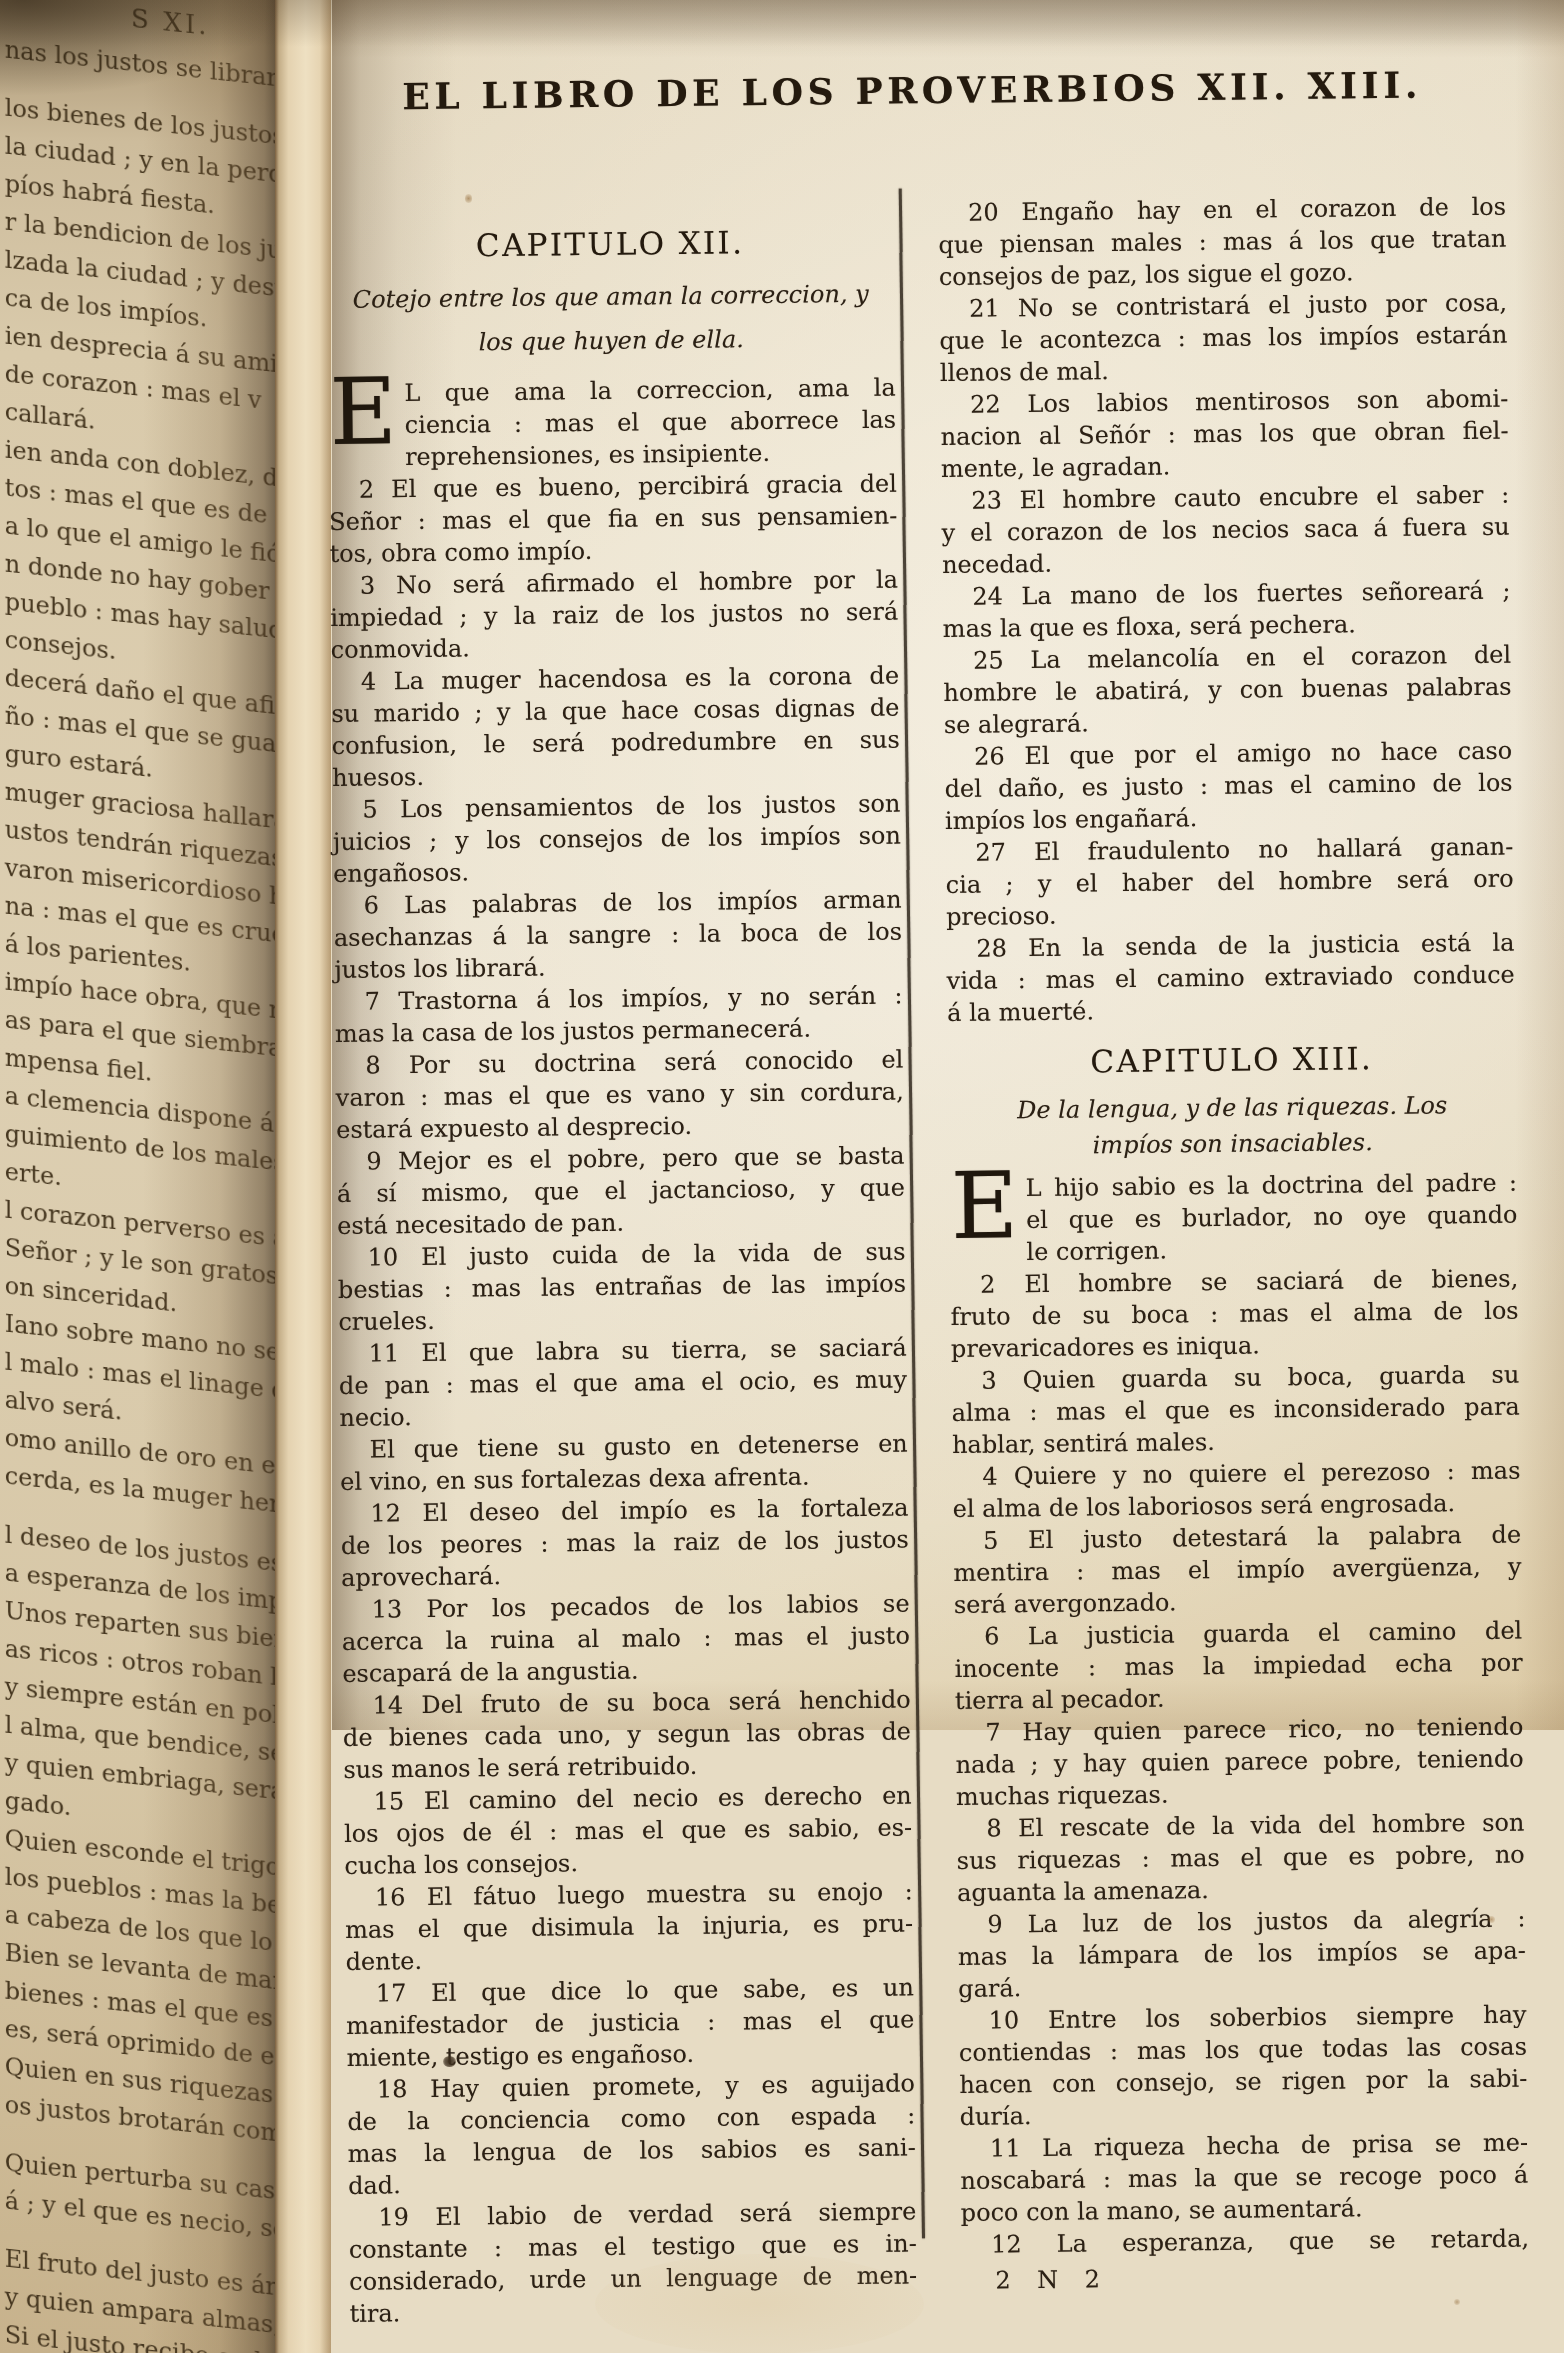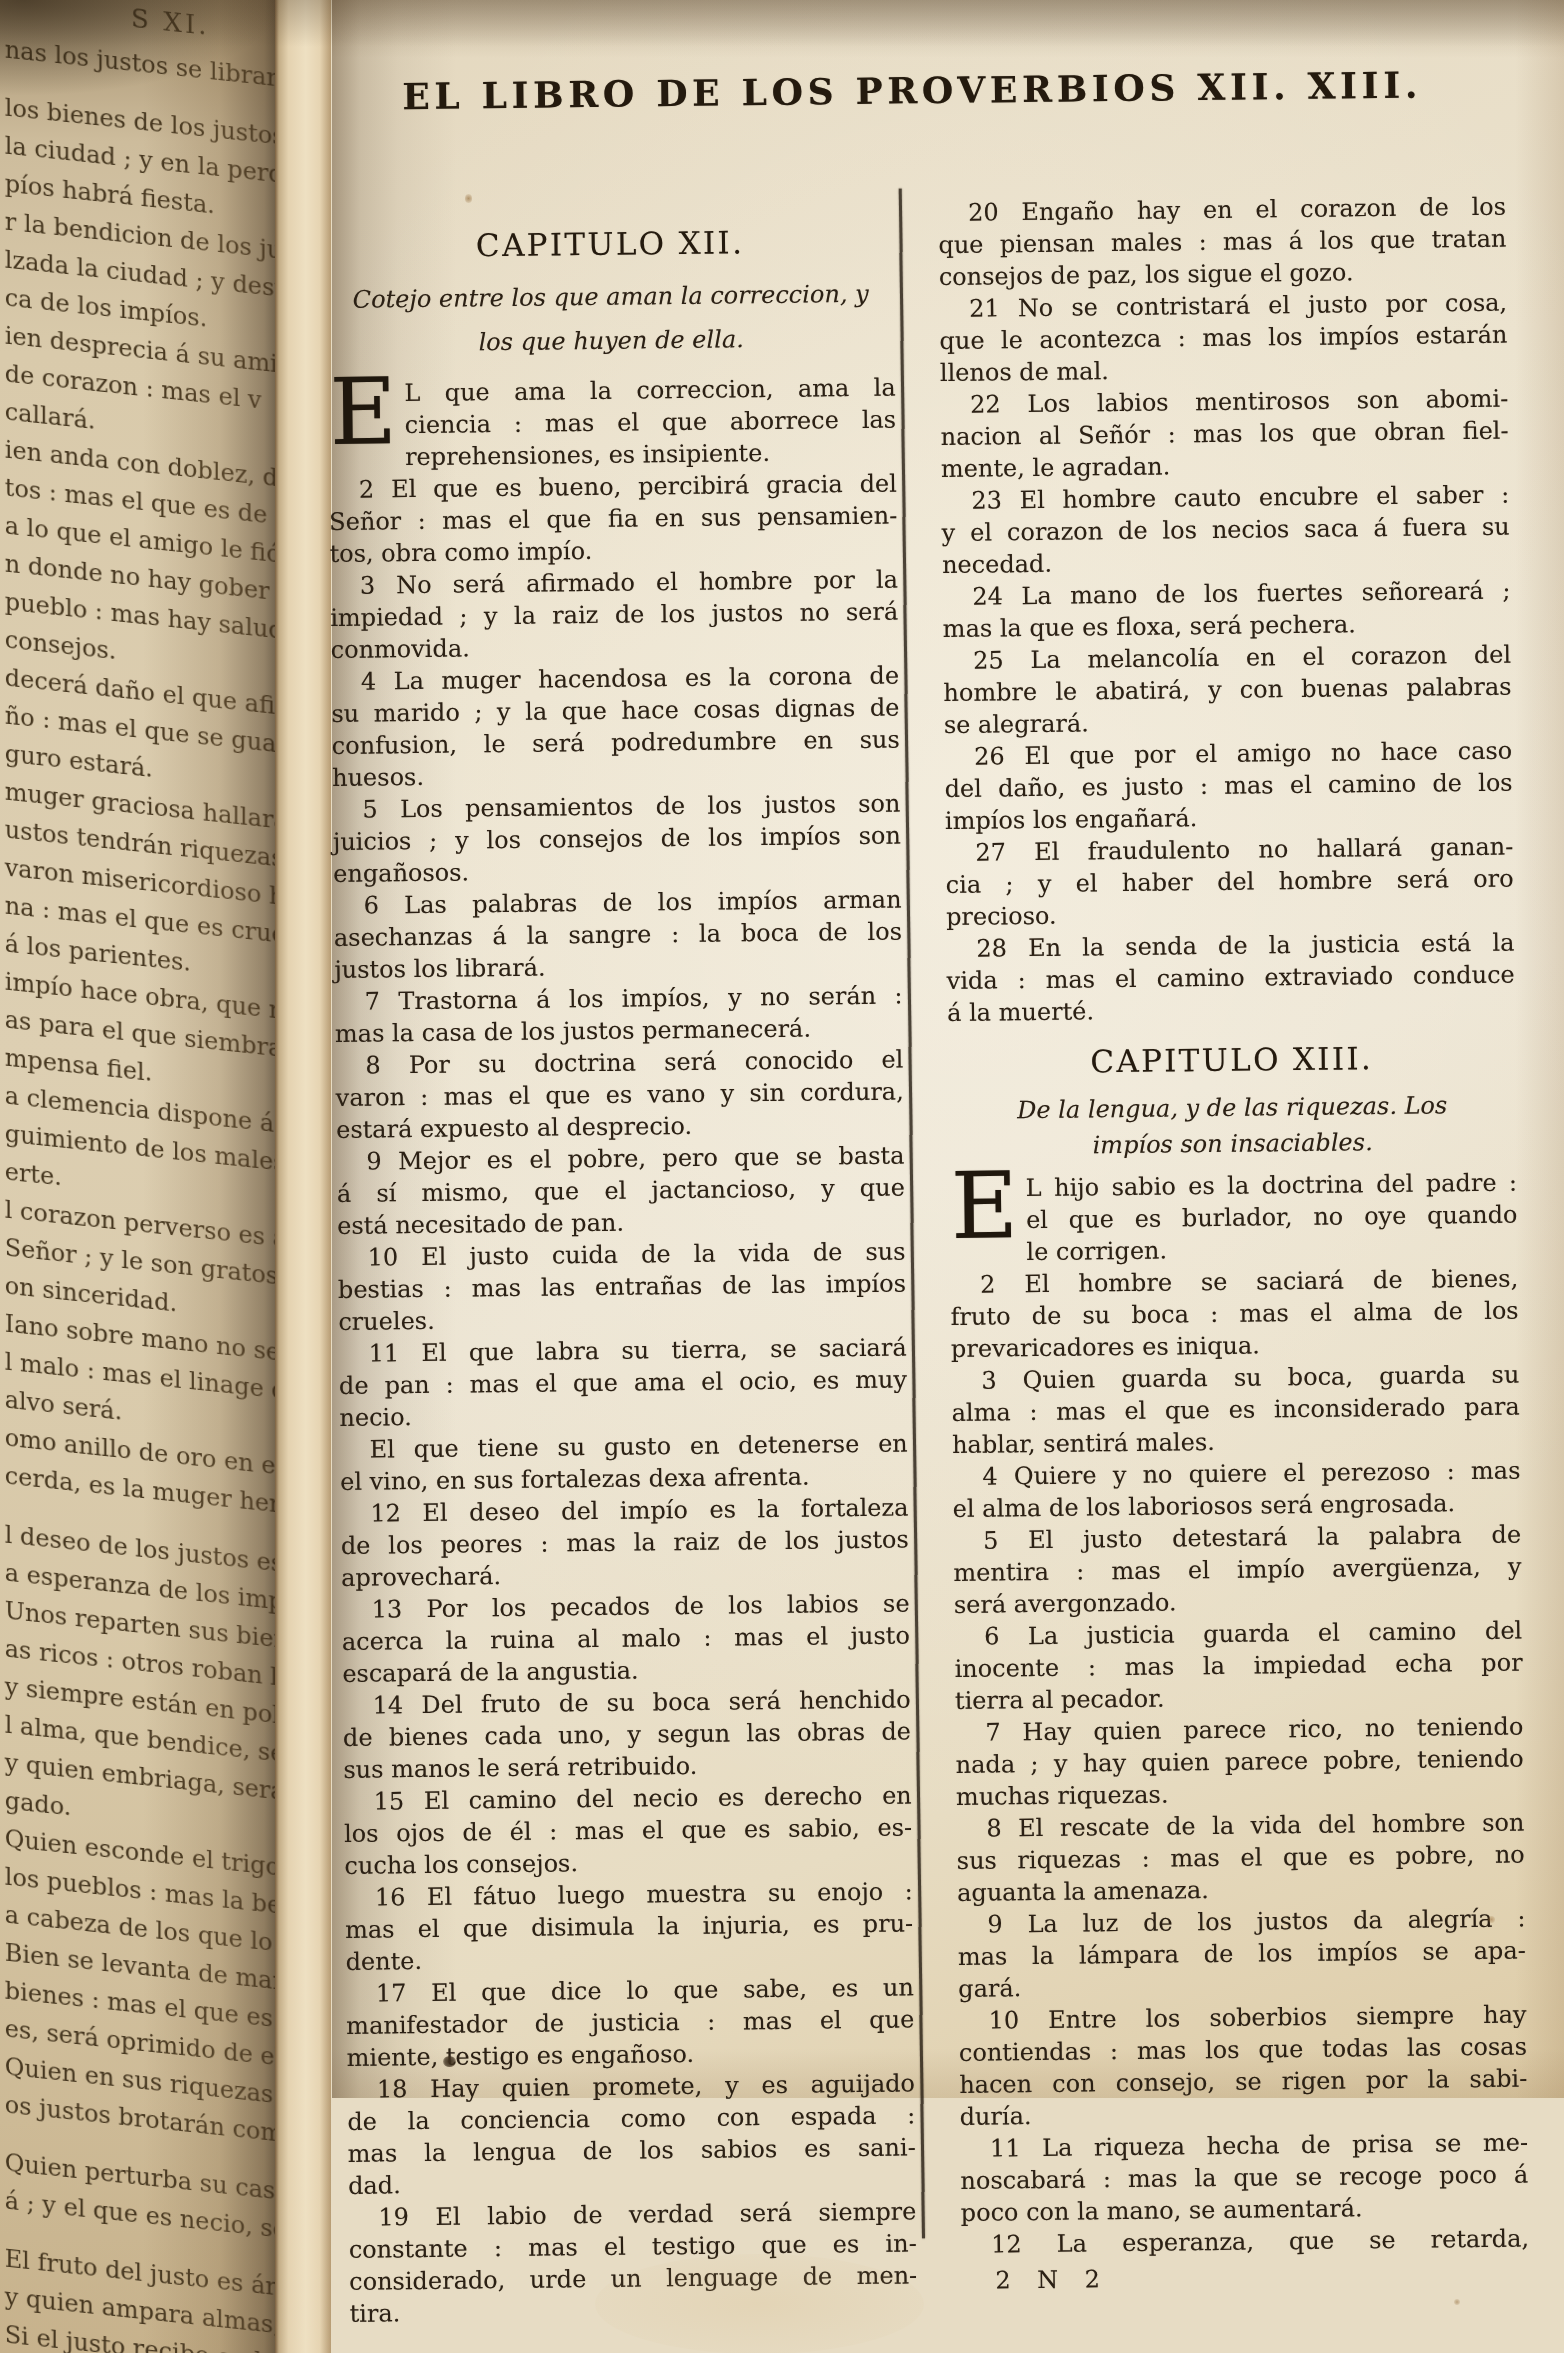--- a/index.html
+++ b/index.html
@@ -26,21 +26,21 @@
     position:absolute;left:0;top:0;width:275px;height:2354px;pointer-events:none;
     background:linear-gradient(90deg,rgba(0,0,0,0) 52%,rgba(130,104,68,0.28) 80%,rgba(84,64,40,0.52) 96%,rgba(56,41,24,0.62) 100%);
   }
   
   .edge-band{
     position:absolute;left:275px;top:0;width:56px;height:2354px;
     background:linear-gradient(90deg,#7a5f3e 0px,#c3ad87 7%,#e4d2b0 24%,#eee0c2 55%,#e6d4b2 80%,#b79c74 100%);
   }
   
   .main-page{
-    position:absolute;left:332px;top:0;width:1233px;height:2098px;
+    position:absolute;left:332px;top:0;width:1233px;height:1730px;
     background:
       linear-gradient(90deg,rgba(90,68,42,.45) 0px,rgba(90,68,42,.20) 28px,rgba(90,68,42,.08) 66px,rgba(0,0,0,0) 125px),
       radial-gradient(ellipse 1017px 1330px at 52% 40%,rgba(255,252,244,.38),rgba(0,0,0,0) 75%),
       linear-gradient(270deg,rgba(152,120,80,.22) 0px,rgba(0,0,0,0) 50px),
       linear-gradient(180deg,rgba(118,92,60,.30) 0px,rgba(0,0,0,0) 58px),
       linear-gradient(0deg,rgba(150,120,80,.20) 0px,rgba(0,0,0,0) 50px),
       linear-gradient(160deg,#e4d8bf 0%,#ebe2cd 30%,#ece4d2 55%,#e7dcc2 80%,#ddcba6 100%);
   }
   .page-rotor{position:absolute;left:0;top:0;width:1233px;height:2354px;transform:rotate(-0.65deg);transform-origin:50% 50%;color:#2b2014;}
   .running-head{

